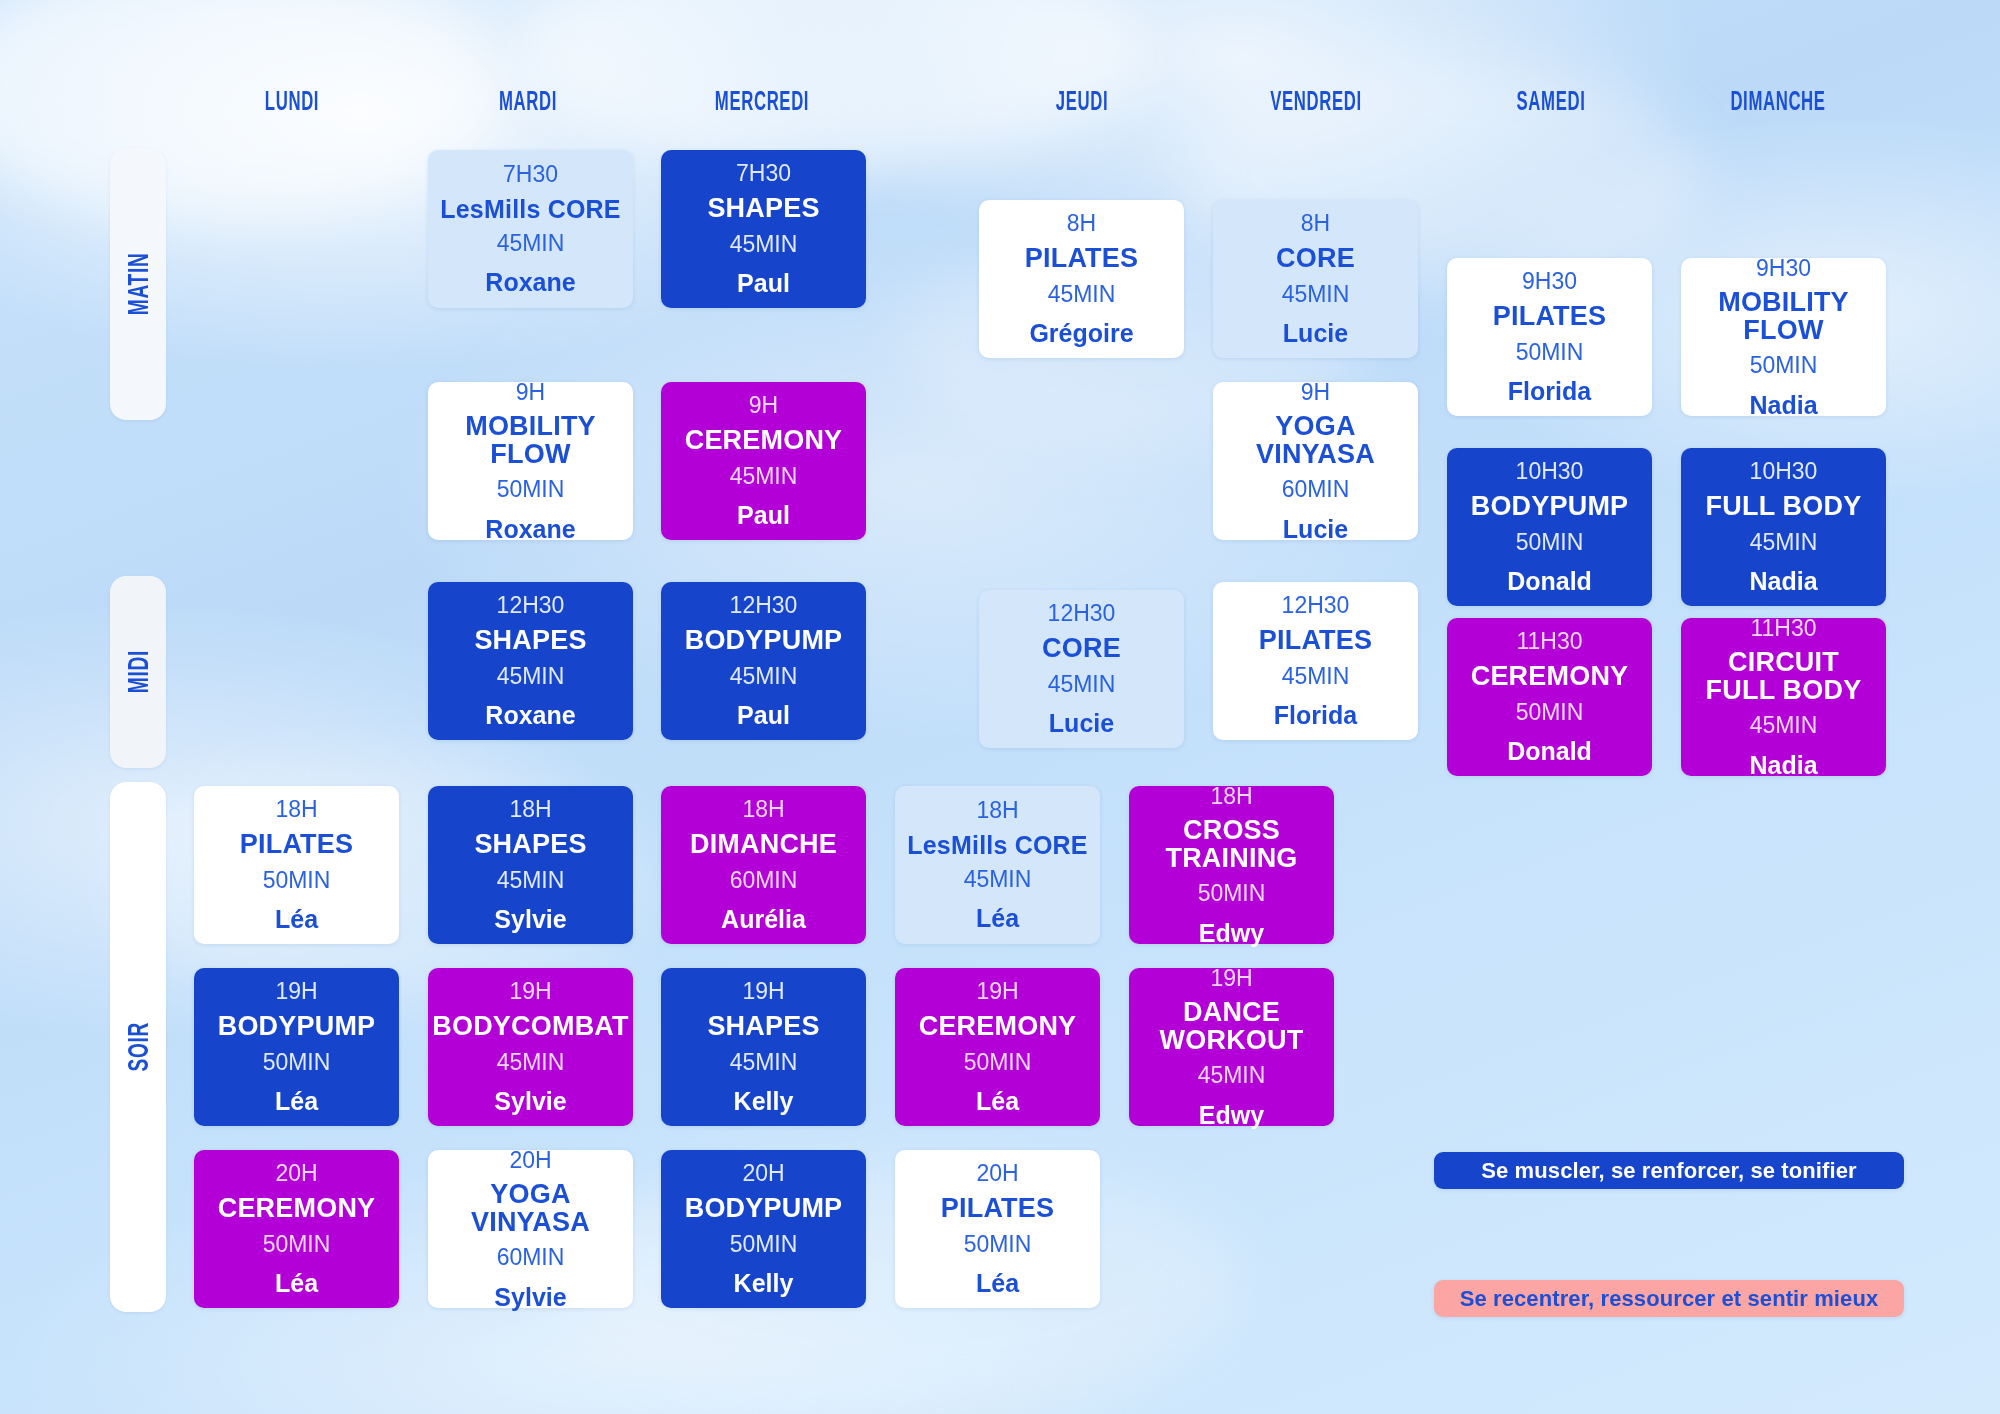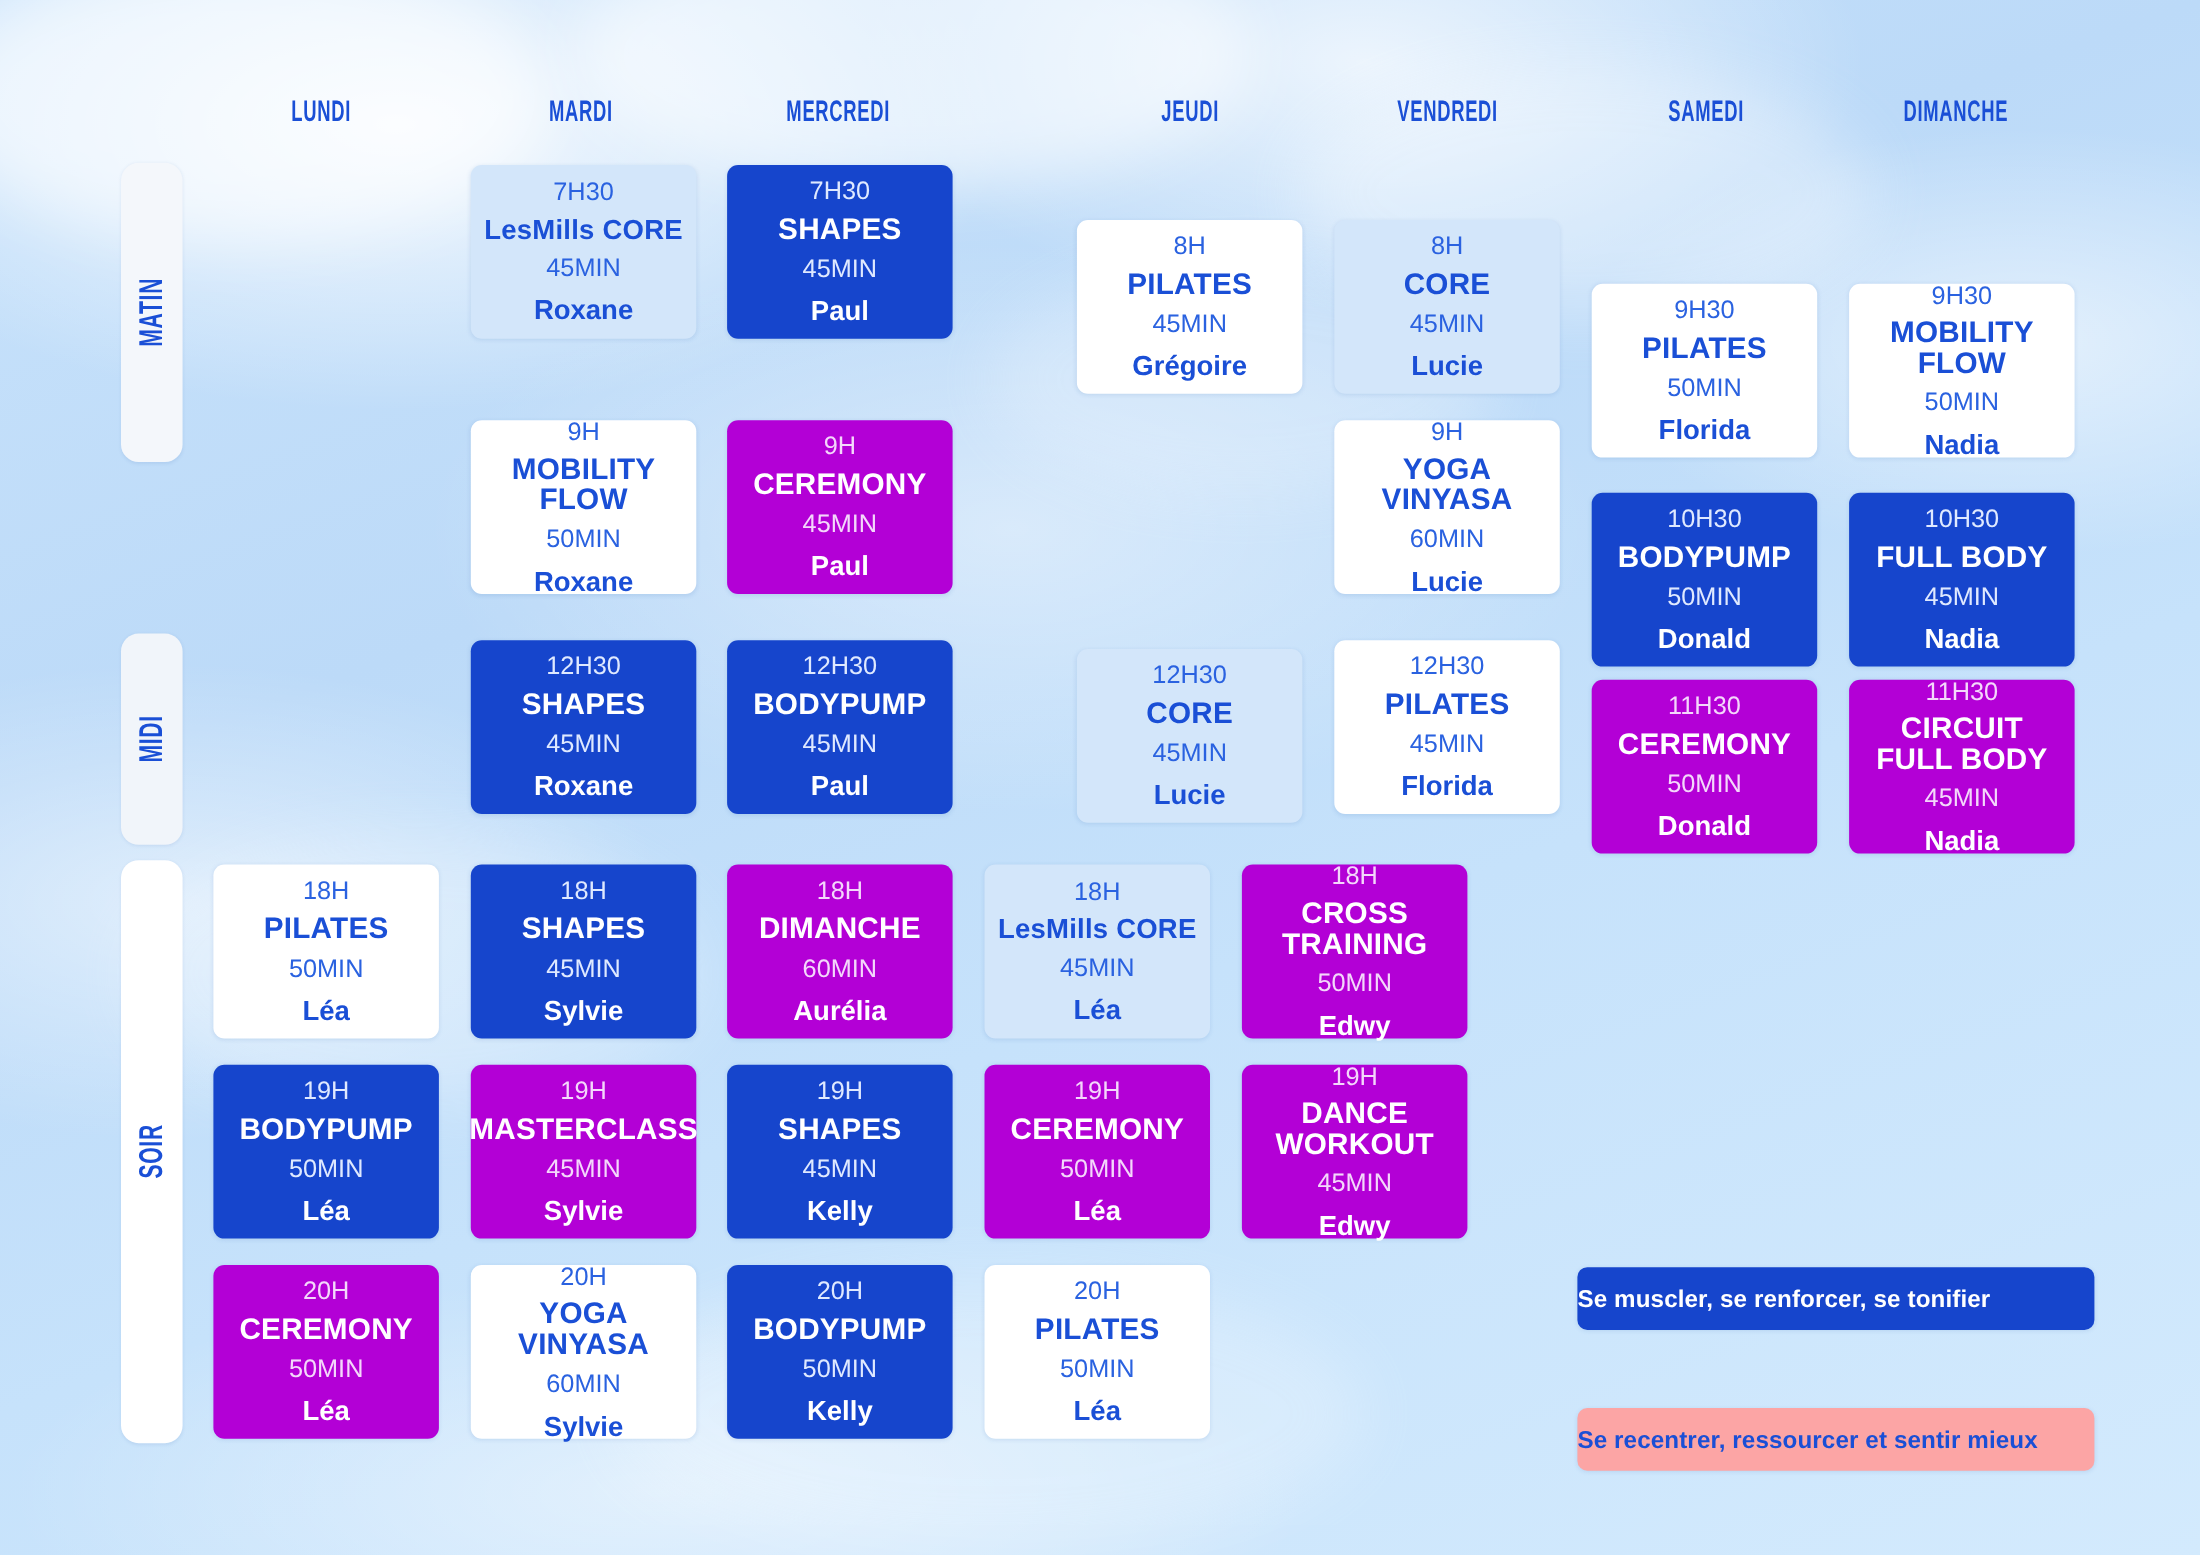--- a/index.html
+++ b/index.html
@@ -72,22 +72,22 @@
   .workshops {
     position:absolute; left:1444px; top:806px; width:450px; height:270px;
     background:#cde3f8; border-radius:12px;
     display:flex; align-items:center; justify-content:center;
     color:#1a4fd6; font-weight:700; font-size:30px; text-align:center; line-height:1.28;
     box-shadow:0 1px 4px rgba(40,90,170,.10);
   }
 
   
   .legend-item {
-    position:absolute; left:1434px; width:470px; height:57px; border-radius:9px;
-    display:flex; align-items:center; justify-content:flex-start;
+    position:absolute; left:1434px; width:470px; height:37px; border-radius:9px;
+    display:flex; align-items:center; justify-content:center;
     font-size:22px; font-weight:700; letter-spacing:.1px;
     box-shadow:0 1px 4px rgba(40,90,170,.13);
   }
   .lg0 { top:1152px; background:#1645cc; color:#ffffff; }
   .lg1 { top:1216px; background:#b300d6; color:#ffffff; }
   .lg2 { top:1280px; background:#fca5a5; color:#1a4fd6; }
 </style>
 </head>
 <body>
 
@@ -254,21 +254,21 @@
         <div class="coach">Edwy</div>
       </div>
       <div class="card v-blue" style="left: 194px; top: 968px; width: 205px; height: 158px;">
         <div class="time">19H</div>
         <div class="name">BODYPUMP</div>
         <div class="dur">50MIN</div>
         <div class="coach">Léa</div>
       </div>
       <div class="card v-purple" style="left: 428px; top: 968px; width: 205px; height: 158px;">
         <div class="time">19H</div>
-        <div class="name">MASTERCLASS</div>
+        <div class="name">BODYCOMBAT</div>
         <div class="dur">45MIN</div>
         <div class="coach">Sylvie</div>
       </div>
       <div class="card v-blue" style="left: 661px; top: 968px; width: 205px; height: 158px;">
         <div class="time">19H</div>
         <div class="name">SHAPES</div>
         <div class="dur">45MIN</div>
         <div class="coach">Kelly</div>
       </div>
       <div class="card v-purple" style="left: 895px; top: 968px; width: 205px; height: 158px;">

